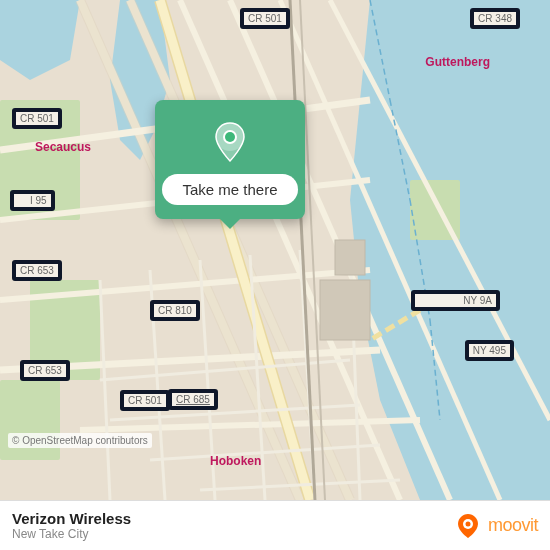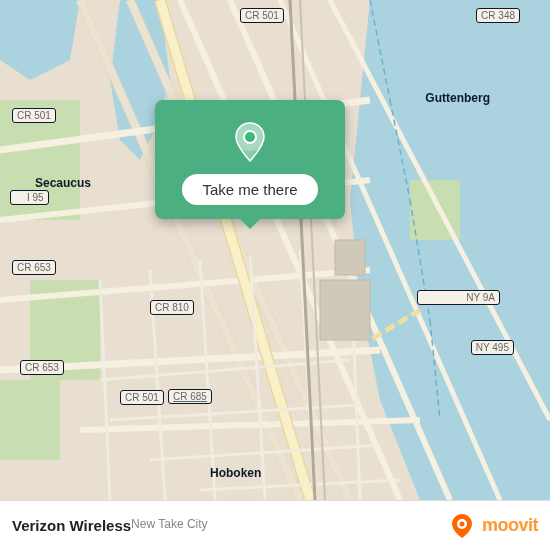--- a/index.html
+++ b/index.html
@@ -18,21 +18,21 @@
       position: relative;
       overflow: hidden;
       background-color: #e8e0d8;
     }
 
     
     #popup-card {
       position: absolute;
       top: 100px;
       left: 155px;
-      width: 190px;
+      width: 150px;
       background: #4caf82;
       border-radius: 8px;
       padding: 20px 16px 14px;
       display: flex;
       flex-direction: column;
       align-items: center;
       box-shadow: 0 4px 12px rgba(0,0,0,0.3);
       z-index: 10;
     }
 
@@ -65,33 +65,32 @@
       font-weight: 500;
       cursor: pointer;
       white-space: nowrap;
     }
 
     
     .map-label {
       position: absolute;
       font-size: 12px;
       font-weight: bold;
-      color: #0f172a;
+      color: #be185d;
       background: transparent;
       pointer-events: none;
       z-index: 5;
-      margin-top: 36px;
     }
 
     .road-label {
       position: absolute;
       font-size: 10px;
       color: #666;
       background: #f5f0e8;
-      border: 1px solid #0f172a;
+      border: 4px solid #0f172a;
       border-radius: 3px;
       padding: 1px 4px;
       white-space: nowrap;
       z-index: 5;
     }
 
     
     #bottom-bar {
       width: 550px;
       height: 50px;
@@ -99,21 +98,21 @@
       display: flex;
       align-items: center;
       justify-content: space-between;
       padding: 0 12px;
       border-top: 1px solid #ddd;
       position: relative;
     }
 
     #app-info {
       display: flex;
-      flex-direction: row;
+      flex-direction: column;
     }
 
     #attribution {
       font-size: 10px;
       color: #777;
       position: absolute;
       bottom: 52px;
       left: 8px;
       background: rgba(255,255,255,0.8);
       padding: 2px 4px;
@@ -138,21 +137,21 @@
       gap: 6px;
     }
 
     .moovit-pin {
       width: 28px;
       height: 28px;
     }
 
     .moovit-text {
       font-size: 18px;
-      font-weight: bold;
+      font-weight: normal;
       color: #f93;
       letter-spacing: -0.5px;
     }
 
     
     svg.map-svg {
       position: absolute;
       top: 0;
       left: 0;
       width: 100%;
@@ -230,32 +229,33 @@
   <div class="map-label" style="top: 140px; left: 35px;">Secaucus</div>
   <div class="road-label" style="top: 108px; left: 12px;">CR 501</div>
   <div class="road-label" style="top: 190px; left: 10px; padding-left: 16px;">I 95</div>
   <div class="road-label" style="top: 300px; left: 150px;">CR 810</div>
   <div class="road-label" style="top: 260px; left: 12px;">CR 653</div>
   <div class="road-label" style="top: 360px; left: 20px;">CR 653</div>
   <div class="road-label" style="top: 389px; left: 168px; text-decoration: underline;">CR 685</div>
   <div class="road-label" style="top: 390px; left: 120px;">CR 501</div>
   <div class="road-label" style="top: 290px; right: 50px; padding-left: 48px;">NY 9A</div>
   <div class="road-label" style="top: 340px; right: 36px;">NY 495</div>
-  <div class="map-label" style="top: 430px; left: 210px;">Hoboken</div>
+  <div class="map-label" style="top: 454px; left: 210px;">Hoboken</div>
 
   <div id="popup-card">
     <svg class="pin-icon" viewBox="0 0 44 44" xmlns="http://www.w3.org/2000/svg">
       <circle cx="22" cy="17" r="14" fill="rgba(255,255,255,0.25)"></circle>
       <circle cx="22" cy="17" r="7" fill="white"></circle>
       <path d="M22 3 C14 3 8 9 8 17 C8 26 22 41 22 41 C22 41 36 26 36 17 C36 9 30 3 22 3Z" fill="rgba(255,255,255,0.35)" stroke="white" stroke-width="1.5"></path>
       <circle cx="22" cy="17" r="5" fill="#3db87a"></circle>
     </svg>
     <button class="take-me-there-btn">Take me there</button>
   </div>
 
+  <div id="attribution">© OpenStreetMap contributors</div>
 </div>
 
 <div id="bottom-bar">
   <div id="app-info">
     <span id="location-name">Verizon Wireless</span>
     <span id="location-sub">New Take City</span>
   </div>
   <div id="moovit-logo">
     <svg class="moovit-pin" viewBox="0 0 28 28" xmlns="http://www.w3.org/2000/svg">
       <path d="M14 2 C8.5 2 4 6.5 4 12 C4 19 14 26 14 26 C14 26 24 19 24 12 C24 6.5 19.5 2 14 2Z" fill="#ff6600"></path>

